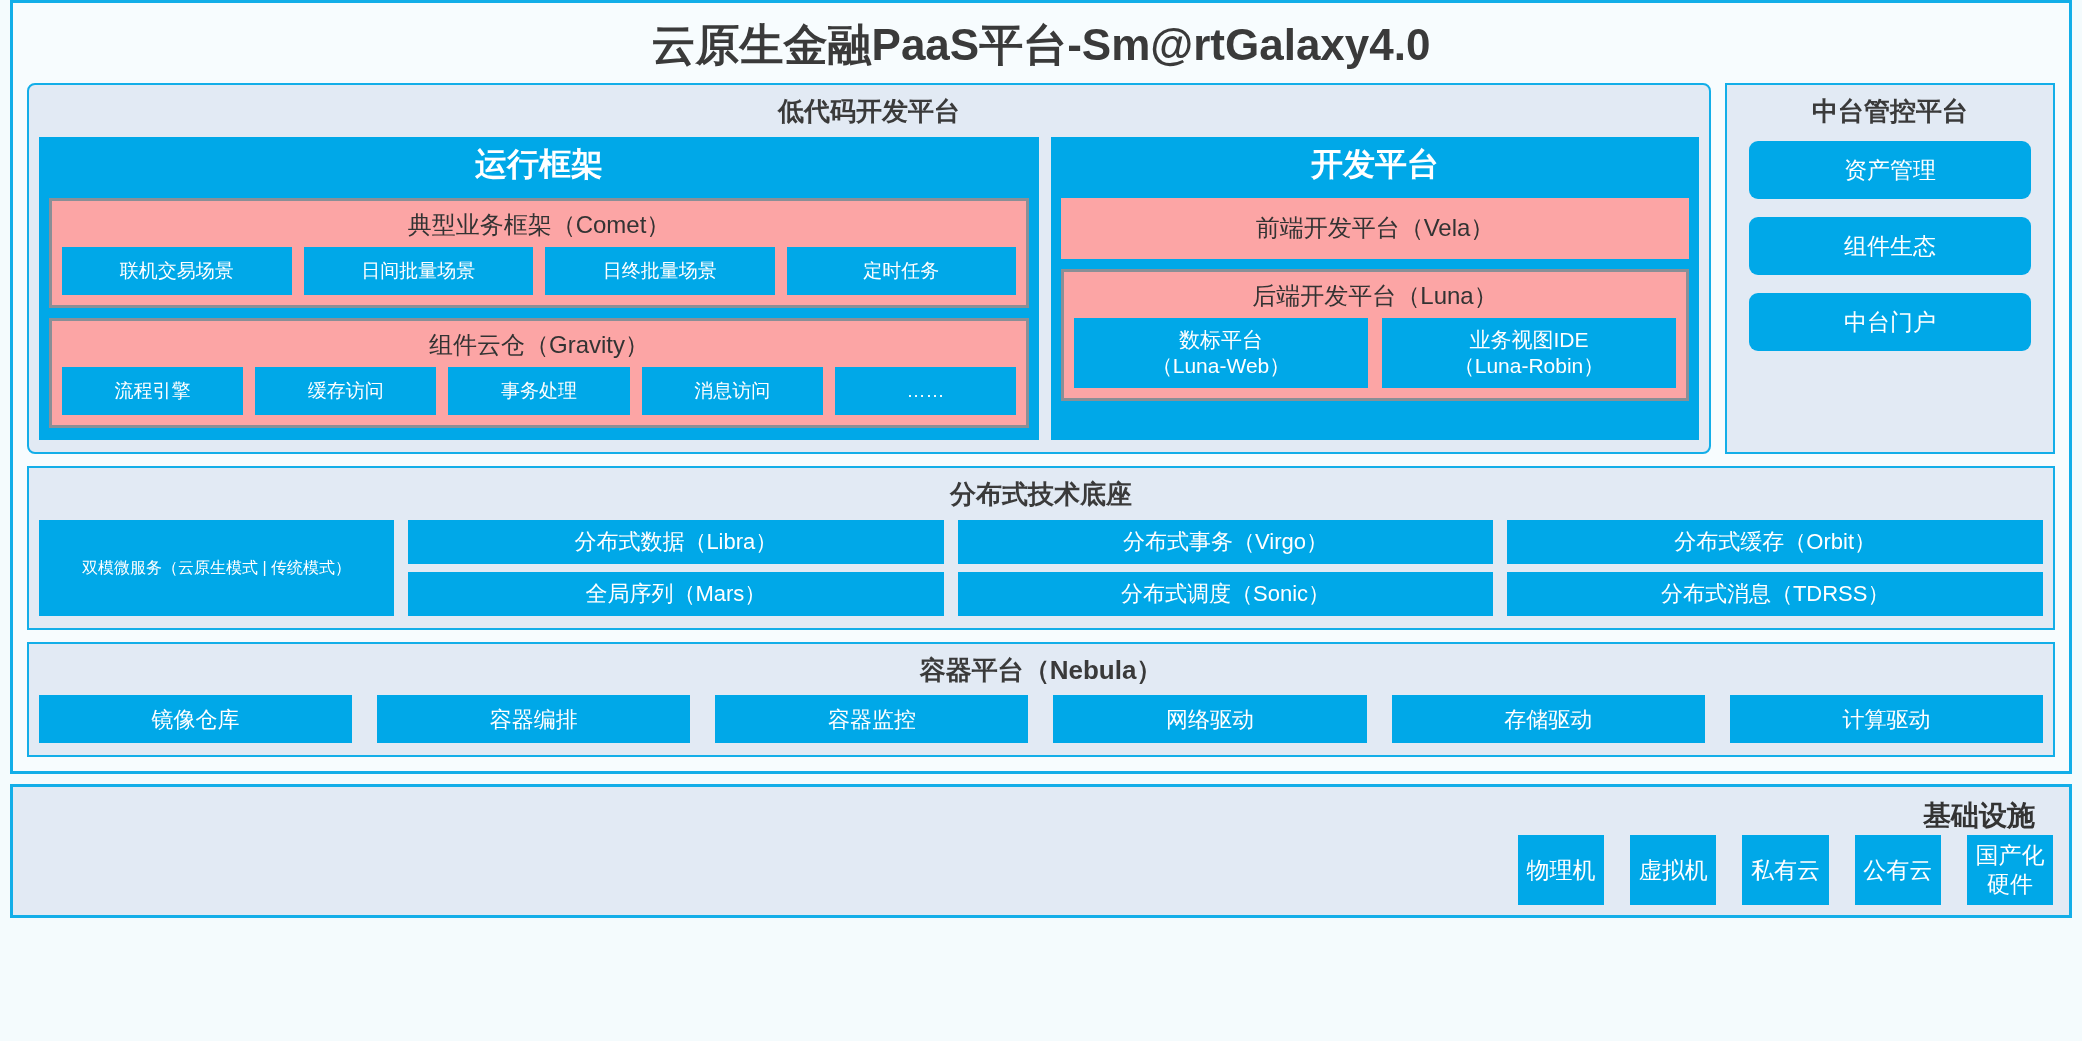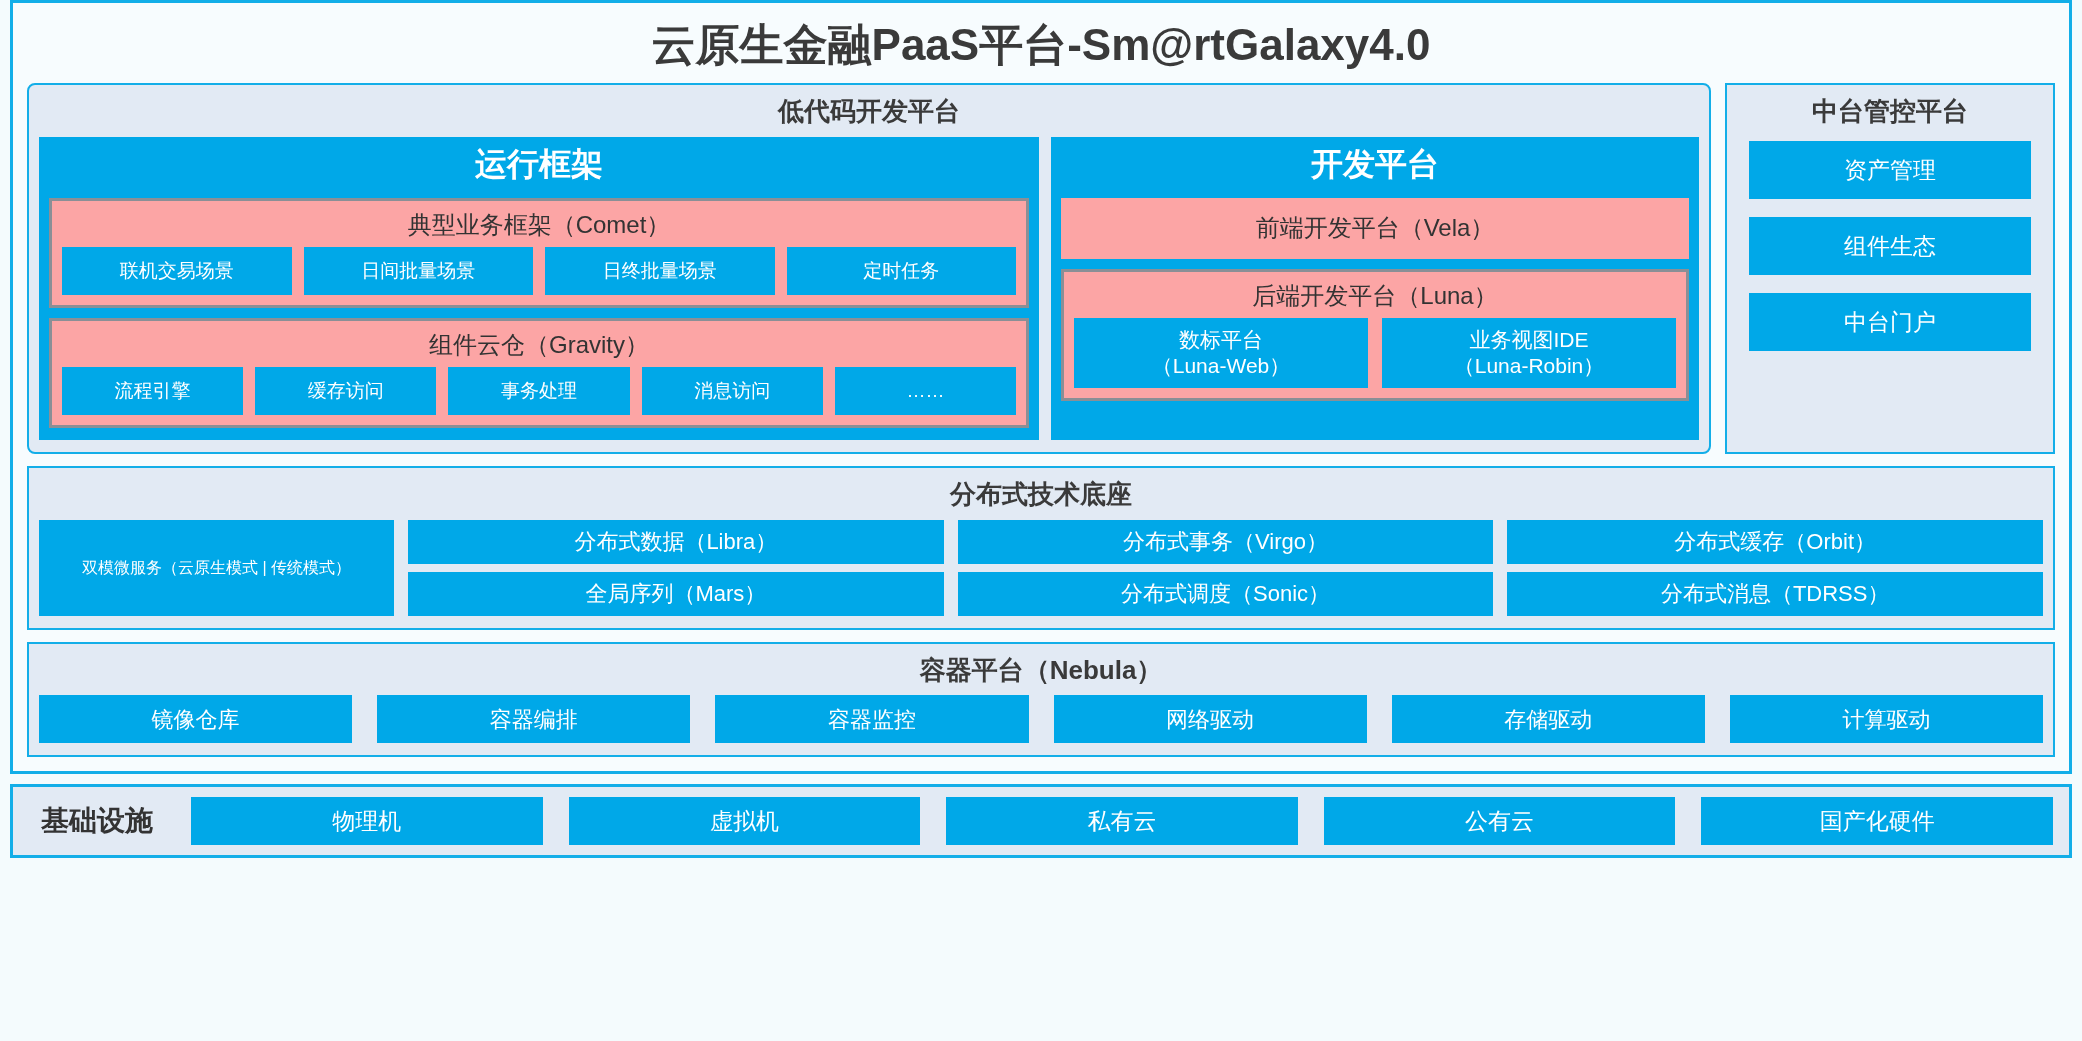--- a/index.html
+++ b/index.html
@@ -67,37 +67,37 @@
     background:#fca5a5;box-sizing:border-box;text-align:center;font-size:24px;color:#333;
     padding:16px 8px;line-height:1.2;
   }
   .luna-sub{display:flex;gap:14px;}
   .luna-sub > .blue{flex:1 1 0;flex-direction:column;min-height:70px;font-size:21px;}
 
   .mgmt{
     flex:0 0 330px;display:flex;flex-direction:column;
   }
   .mgmt-list{display:flex;flex-direction:column;gap:18px;padding:4px 12px 4px 12px;flex:1 1 auto;justify-content:flex-start;}
-  .mgmt-list > .blue{min-height:58px;font-size:23px;}
+  .mgmt-list > .blue{min-height:58px;font-size:23px;border-radius:9px;}
 
   
   .dist-body{display:flex;gap:14px;align-items:stretch;}
   .dist-first{flex:0 0 355px;}
   .dist-first .blue{height:100%;font-size:16px;min-height:96px;}
   .dist-col{flex:1 1 0;display:flex;flex-direction:column;gap:8px;}
   .dist-col > .blue{min-height:44px;font-size:22px;}
 
   
-  .cont-row{display:flex;gap:25px;}
+  .cont-row{display:flex;gap:25px;justify-content:flex-end;}
   .cont-row > .blue{flex:1 1 0;min-height:48px;font-size:22px;}
 
   
   .infra{
     border:3px solid #13aee8;background:#e2eaf4;box-sizing:border-box;
-    display:flex;align-items:center;gap:20px;padding:10px 16px;
+    display:flex;align-items:flex-end;padding:10px 16px;flex-direction:column;
   }
   .infra-label{
     flex:0 0 auto;font-size:28px;font-weight:700;color:#333;padding:0 18px 0 12px;white-space:nowrap;
   }
   .infra-items{flex:1 1 auto;display:flex;gap:26px;}
   .infra-items > .blue{flex:1 1 0;min-height:48px;font-size:23px;}
 </style>
 </head>
 <body>
 

